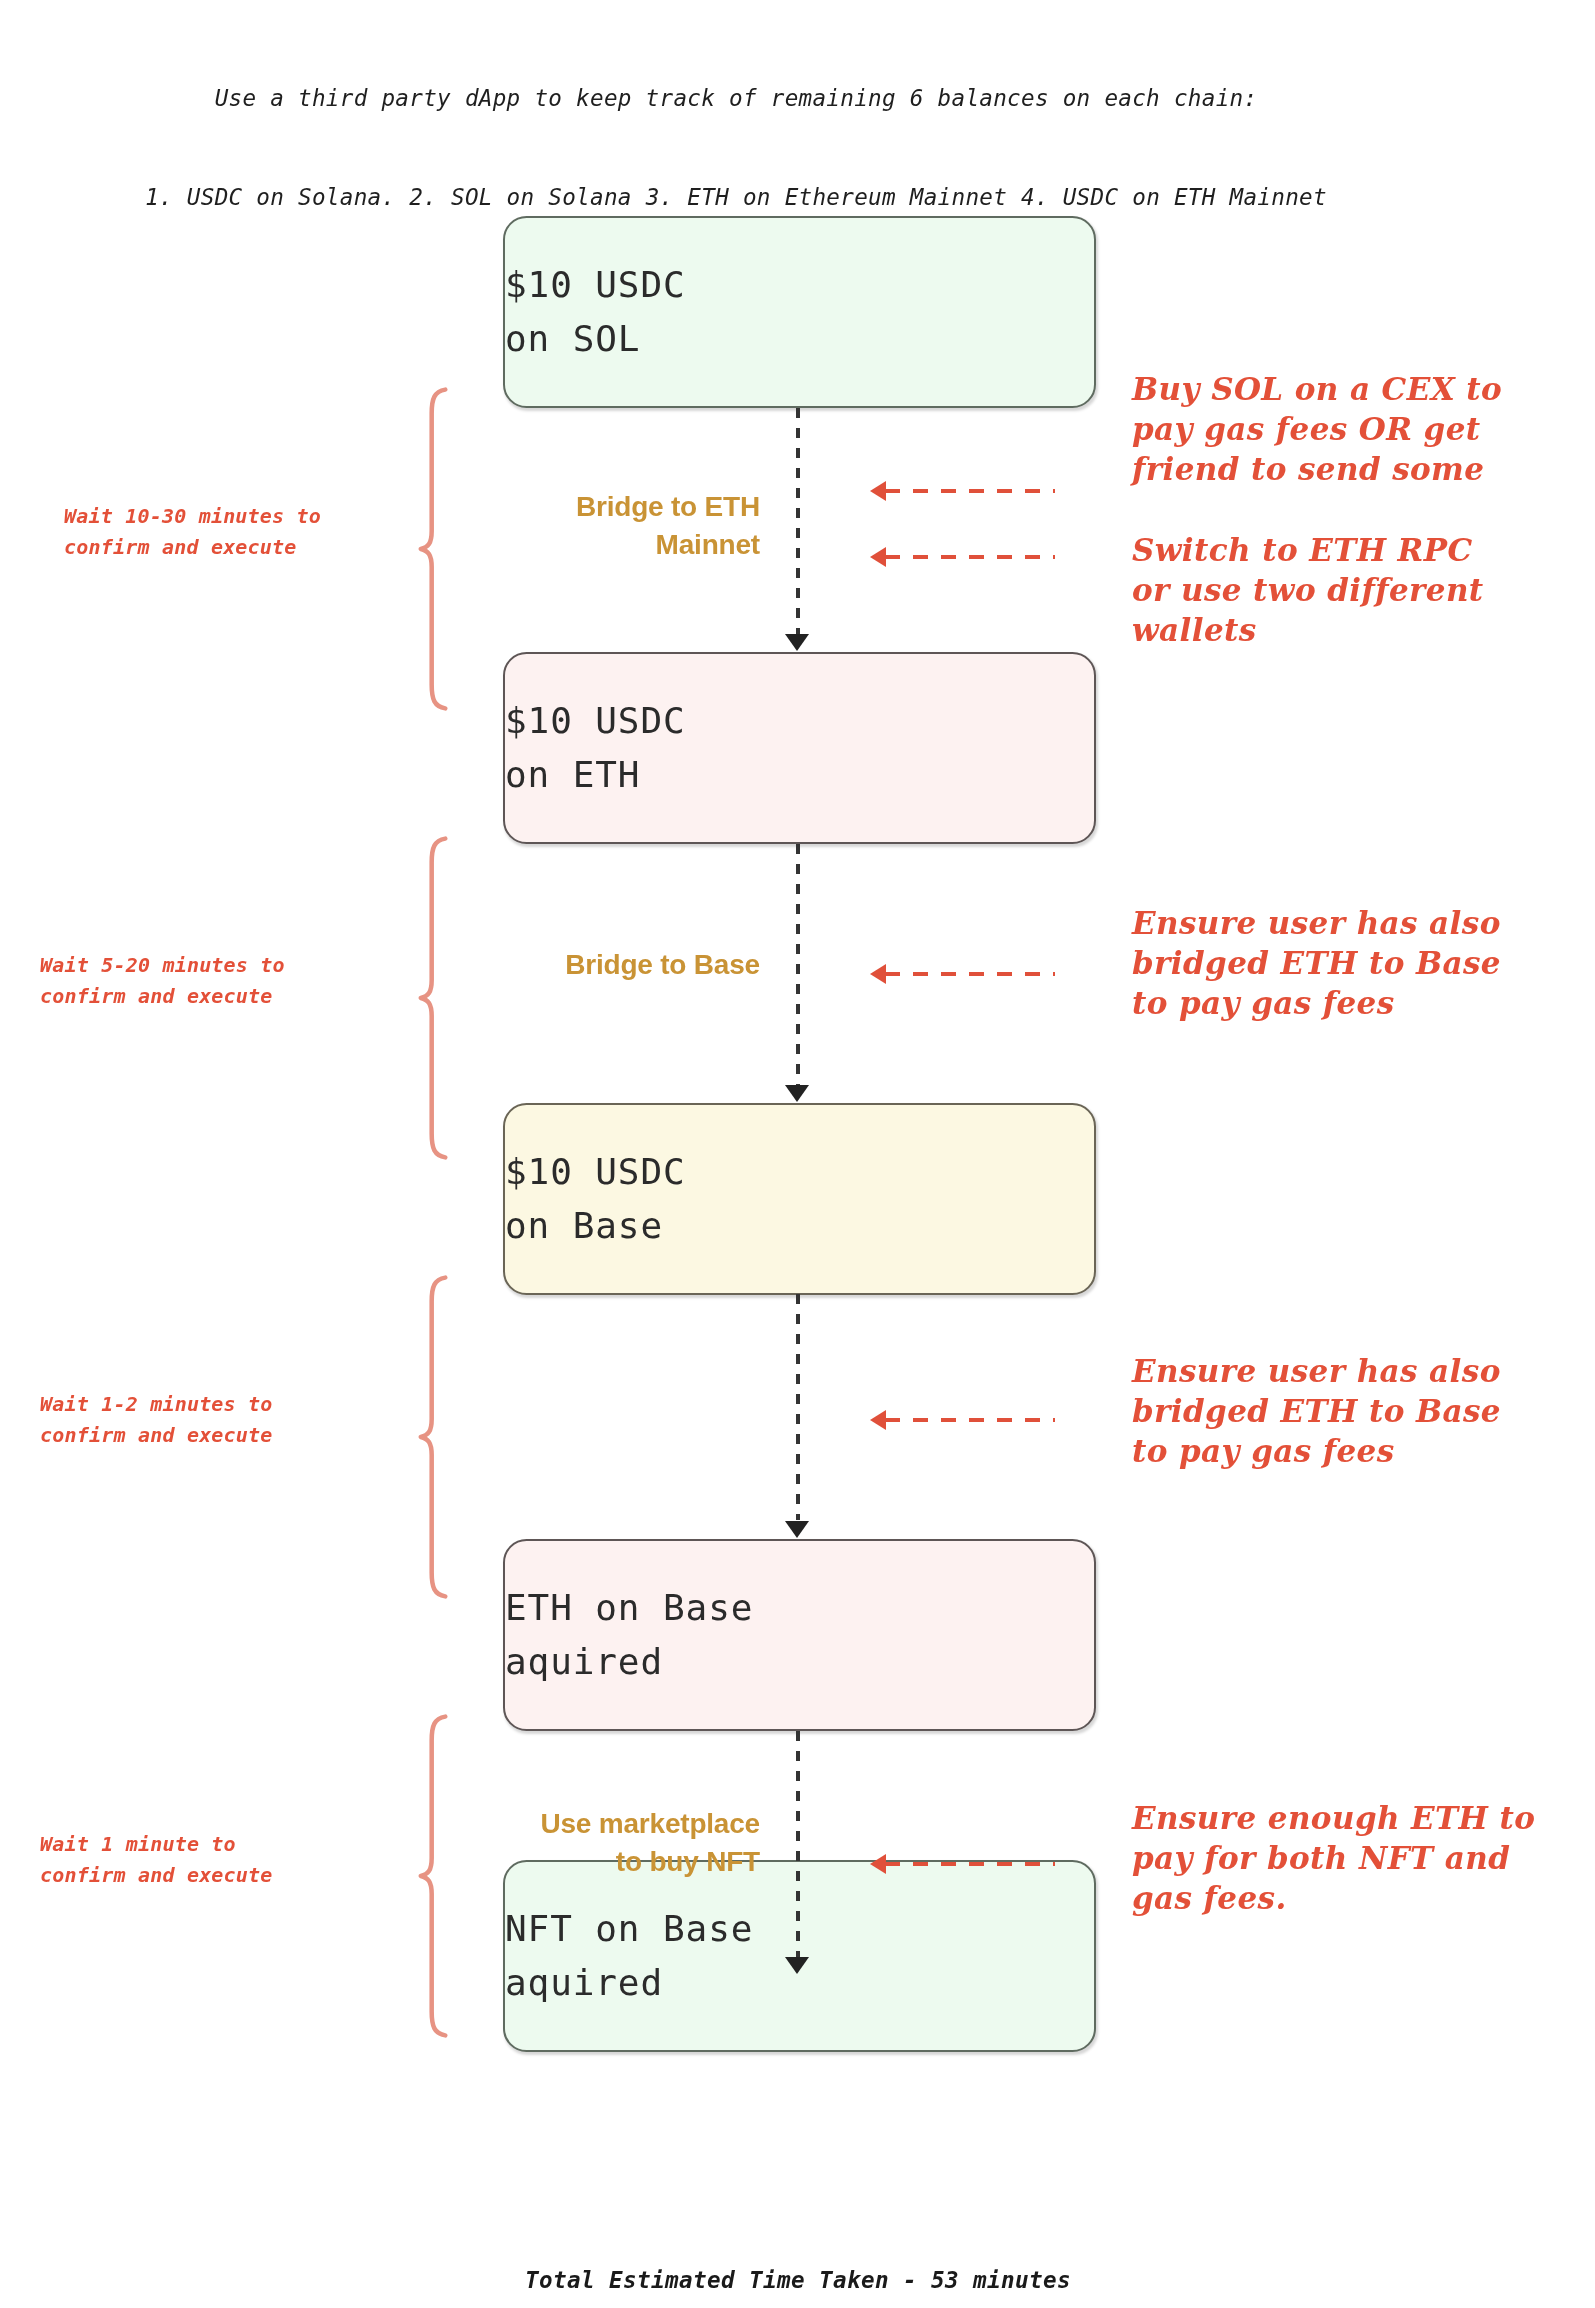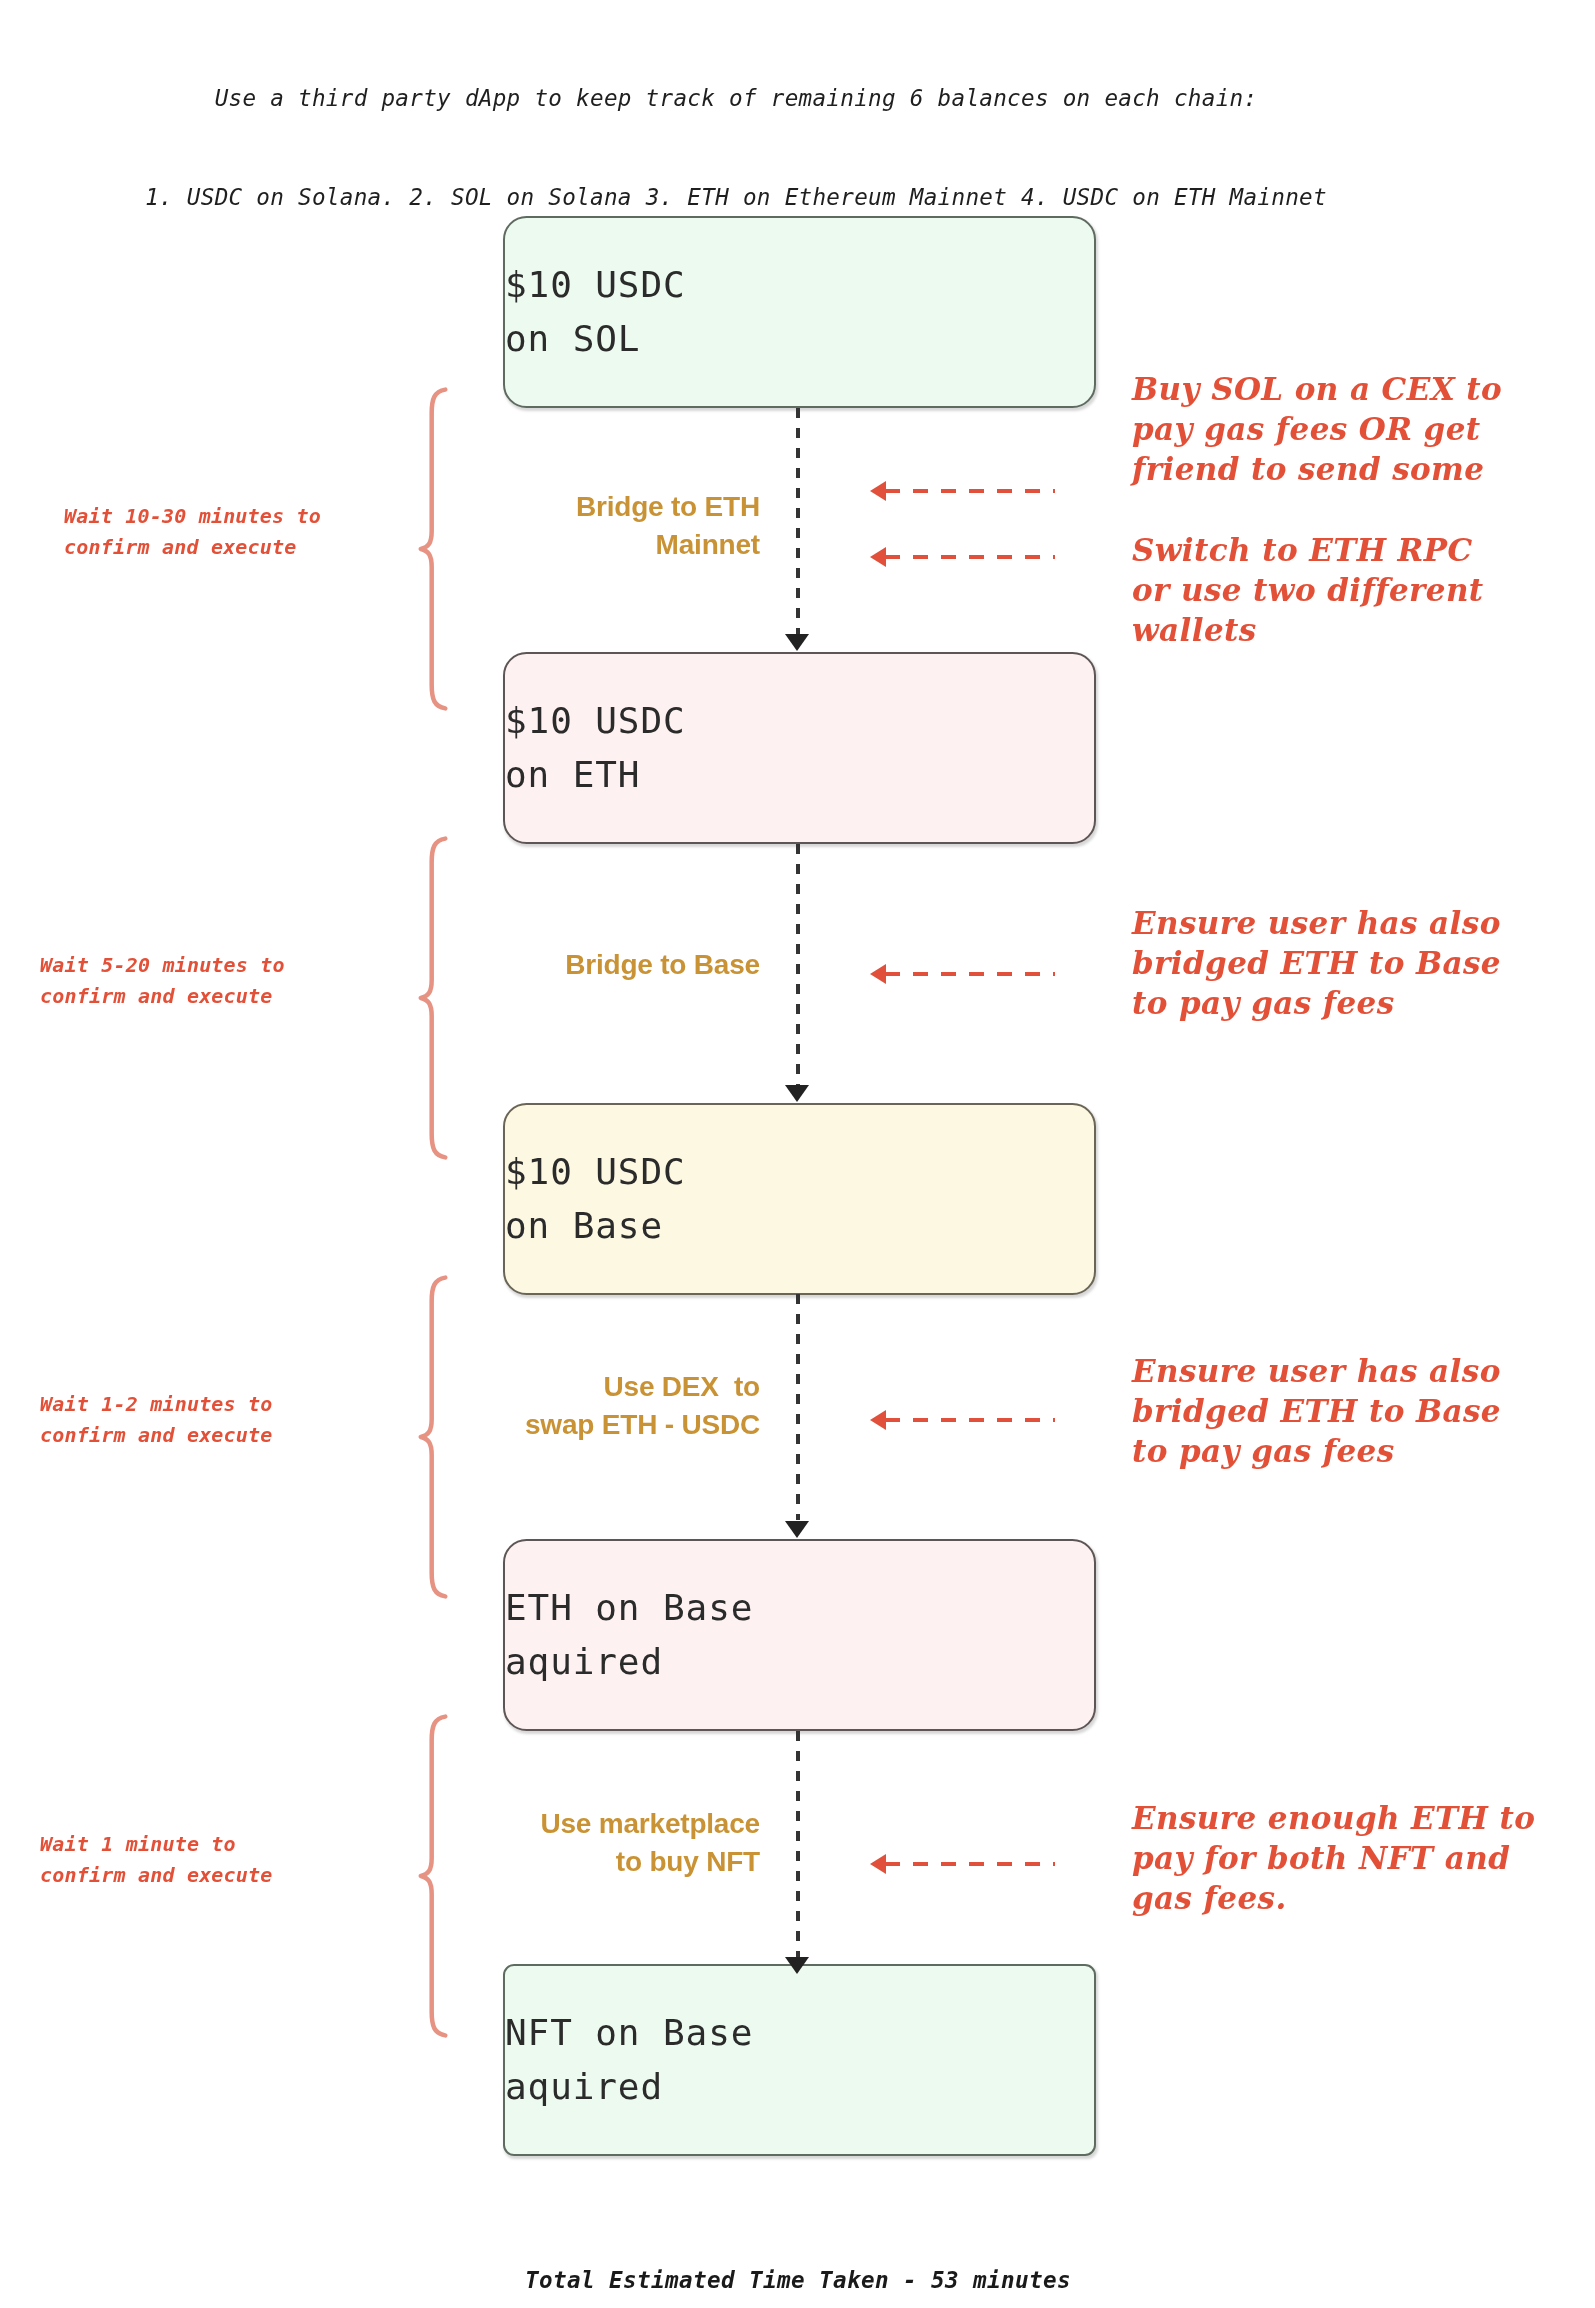--- a/index.html
+++ b/index.html
@@ -76,21 +76,21 @@
   }
   .node span { display: block; white-space: pre; }
   .node.green  { background: #EDFAEF; border-color: #5f6b60; }
   .node.pink   { background: #FDF2F1; border-color: #5e5656; }
   .node.yellow { background: #FCF8E2; border-color: #6a6556; }
 
   #node-1 { top: 216px; }
   #node-2 { top: 652px; }
   #node-3 { top: 1103px; }
   #node-4 { top: 1539px; }
-  #node-5 { top: 1964px; border-radius: 11px; }
+  #node-5 { top: 1860px; }
 
   
   .conn {
     position: absolute;
     left: 796px;
     width: 3.6px;
     background-image: linear-gradient(to bottom, #333 0 10px, rgba(0,0,0,0) 10px 20px);
     background-size: 3.6px 20px;
     background-repeat: repeat-y;
   }
@@ -260,24 +260,20 @@
 
   <div class="edge-label" id="elabel-1">
     <span>Bridge to ETH</span>
     <span>Mainnet</span>
   </div>
 
   <div class="edge-label" id="elabel-2">
     <span>Bridge to Base</span>
   </div>
 
-  <div class="edge-label" id="elabel-3">
-    <span>Use DEX  to</span>
-    <span>swap ETH - USDC</span>
-  </div>
 
   <div class="edge-label" id="elabel-4">
     <span>Use marketplace</span>
     <span>to buy NFT</span>
   </div>
 
   <div class="ann-arrow" id="aarrow-1"></div>
   <div class="ann-arrow" id="aarrow-2"></div>
   <div class="ann-arrow" id="aarrow-3"></div>
   <div class="ann-arrow" id="aarrow-4"></div>

